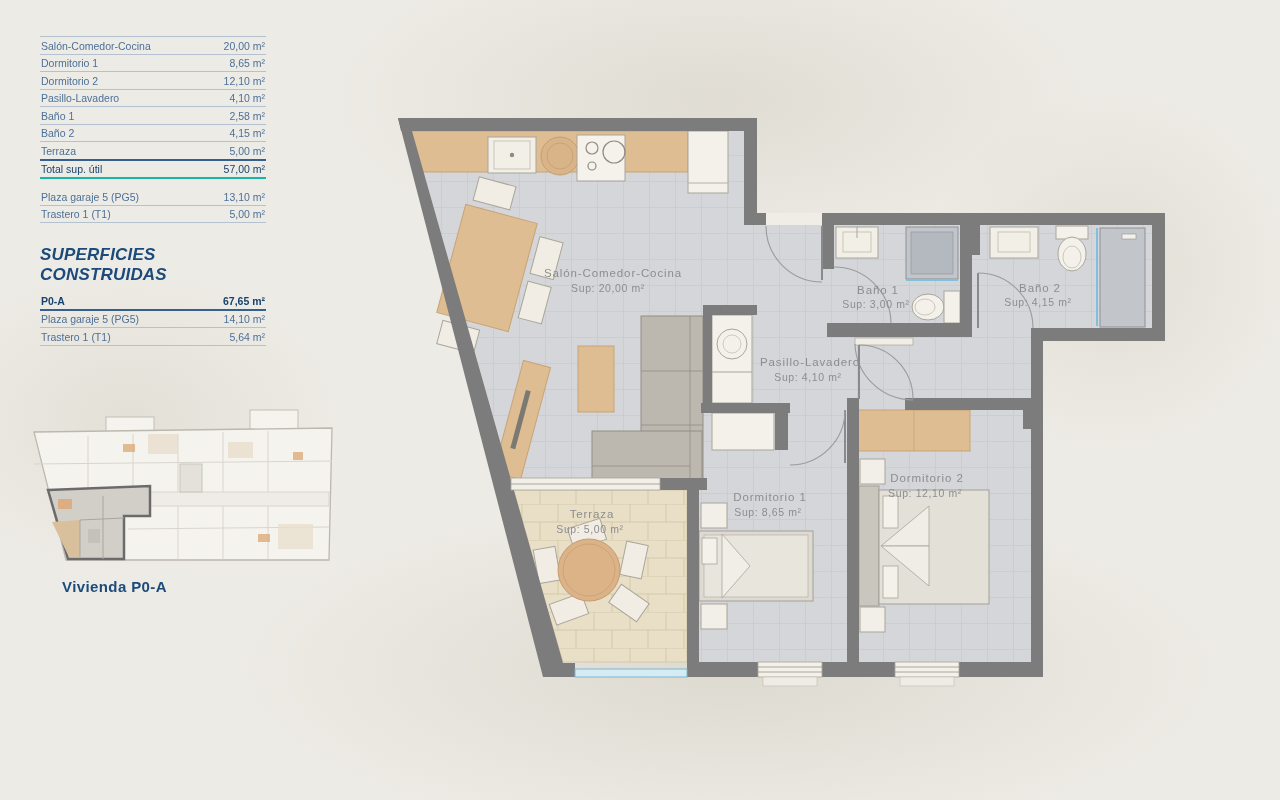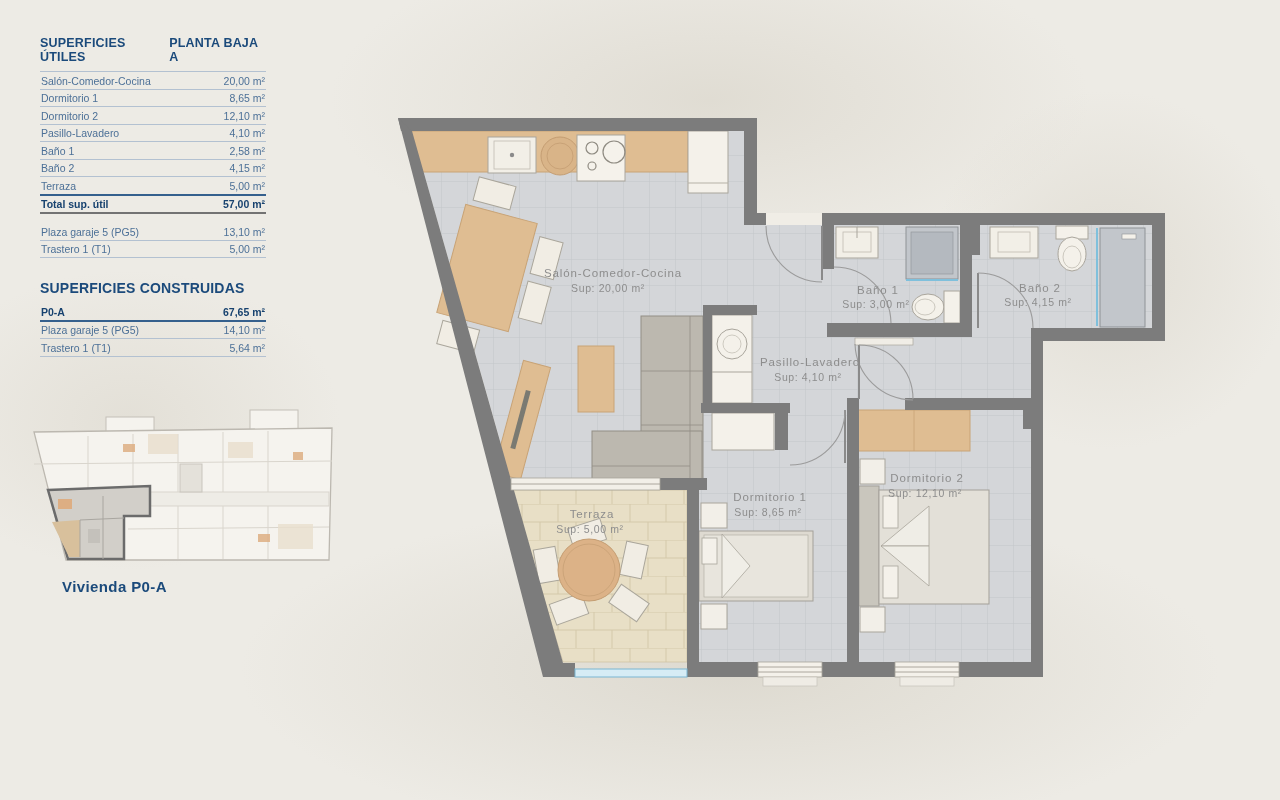--- a/index.html
+++ b/index.html
@@ -8,27 +8,27 @@
   .blob{position:absolute;border-radius:50%;pointer-events:none;}
   .b1{left:330px;top:-60px;width:760px;height:320px;background:radial-gradient(closest-side,rgba(213,208,196,.55),rgba(213,208,196,0));}
   .b2{left:240px;top:500px;width:980px;height:340px;background:radial-gradient(closest-side,rgba(208,203,190,.55),rgba(208,203,190,0));}
   .b3{left:930px;top:90px;width:360px;height:360px;background:radial-gradient(closest-side,rgba(214,209,197,.5),rgba(214,209,197,0));}
   .b4{left:-80px;top:270px;width:420px;height:300px;background:radial-gradient(closest-side,rgba(215,210,198,.45),rgba(215,210,198,0));}
 
   
   .panel{position:absolute;left:40px;top:36px;width:226px;}
   .hdr{display:flex;justify-content:space-between;align-items:baseline;
        color:#1b4a7b;font-weight:bold;font-size:12.5px;letter-spacing:.2px;margin-bottom:7px;}
-  .hdr2{color:#1b4a7b;font-weight:bold;font-size:14px;letter-spacing:.2px;margin:22px 0 7px 0;}
+  .hdr2{color:#1b4a7b;font-weight:bold;font-size:17px;letter-spacing:.2px;margin:22px 0 7px 0;font-style:italic;}
   .tbl{width:100%;border-top:1px solid #b3c1d1;}
   .tbl.noline{border-top:none;}
   .row{display:flex;justify-content:space-between;align-items:baseline;
        font-size:10.5px;color:#4c7097;padding:2.5px 1px 2px 1px;border-bottom:1px solid #b3c1d1;}
   .row .v{white-space:nowrap;}
-  .row.total{font-weight:bold;color:#17426f;border-top:2px solid #35608d;border-bottom:2px solid #737373;margin-top:-1px;}
+  .row.total{font-weight:normal;color:#17426f;border-top:2px solid #35608d;border-bottom:2px solid #14b8a6;margin-top:-1px;}
   .row.boldrow{font-weight:bold;color:#17426f;border-bottom:2px solid #35608d;}
   .gap{height:9px;}
   .miniwrap{position:absolute;left:28px;top:404px;width:322px;height:172px;}
   .caption{position:absolute;left:62px;top:578px;color:#1b4a7b;font-size:15px;font-weight:600;letter-spacing:.4px;}
 
   #plan-svg{position:absolute;left:0;top:0;}
   text.room{fill:#8d8d8d;font-size:11.5px;letter-spacing:.9px;text-anchor:middle;}
   text.sup{fill:#8d8d8d;font-size:10.5px;letter-spacing:.6px;text-anchor:middle;}
 </style>
 </head>
@@ -239,24 +239,20 @@
 
       <text class="room" x="927" y="482">Dormitorio 2</text>
       <text class="sup" x="925" y="497">Sup: 12,10 m²</text>
 
       <text class="room" x="592" y="518">Terraza</text>
       <text class="sup" x="590" y="533">Sup: 5,00 m²</text>
     </g>
   </svg>
 
   <div class="panel">
-    <div class="hdr">
-      <span>SUPERFICIES ÚTILES</span>
-      <span>PLANTA BAJA A</span>
-    </div>
 
     <div class="tbl">
       <div class="row">
         <span>Salón-Comedor-Cocina</span>
         <span class="v">20,00 m²</span>
       </div>
       <div class="row">
         <span>Dormitorio 1</span>
         <span class="v">8,65 m²</span>
       </div>

